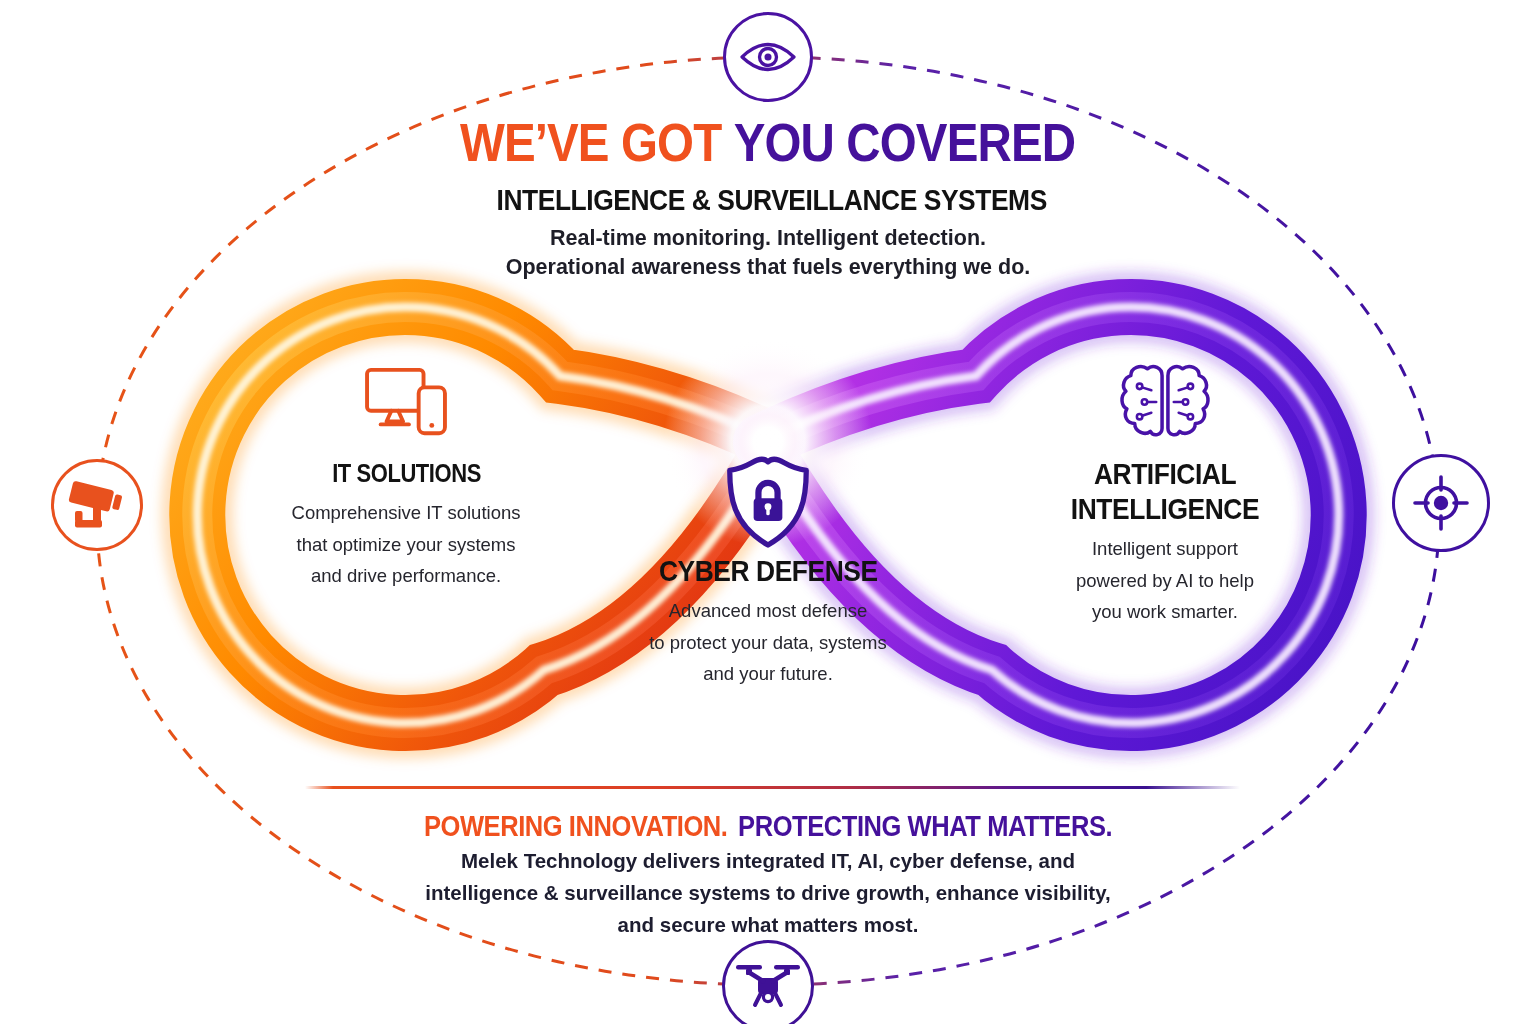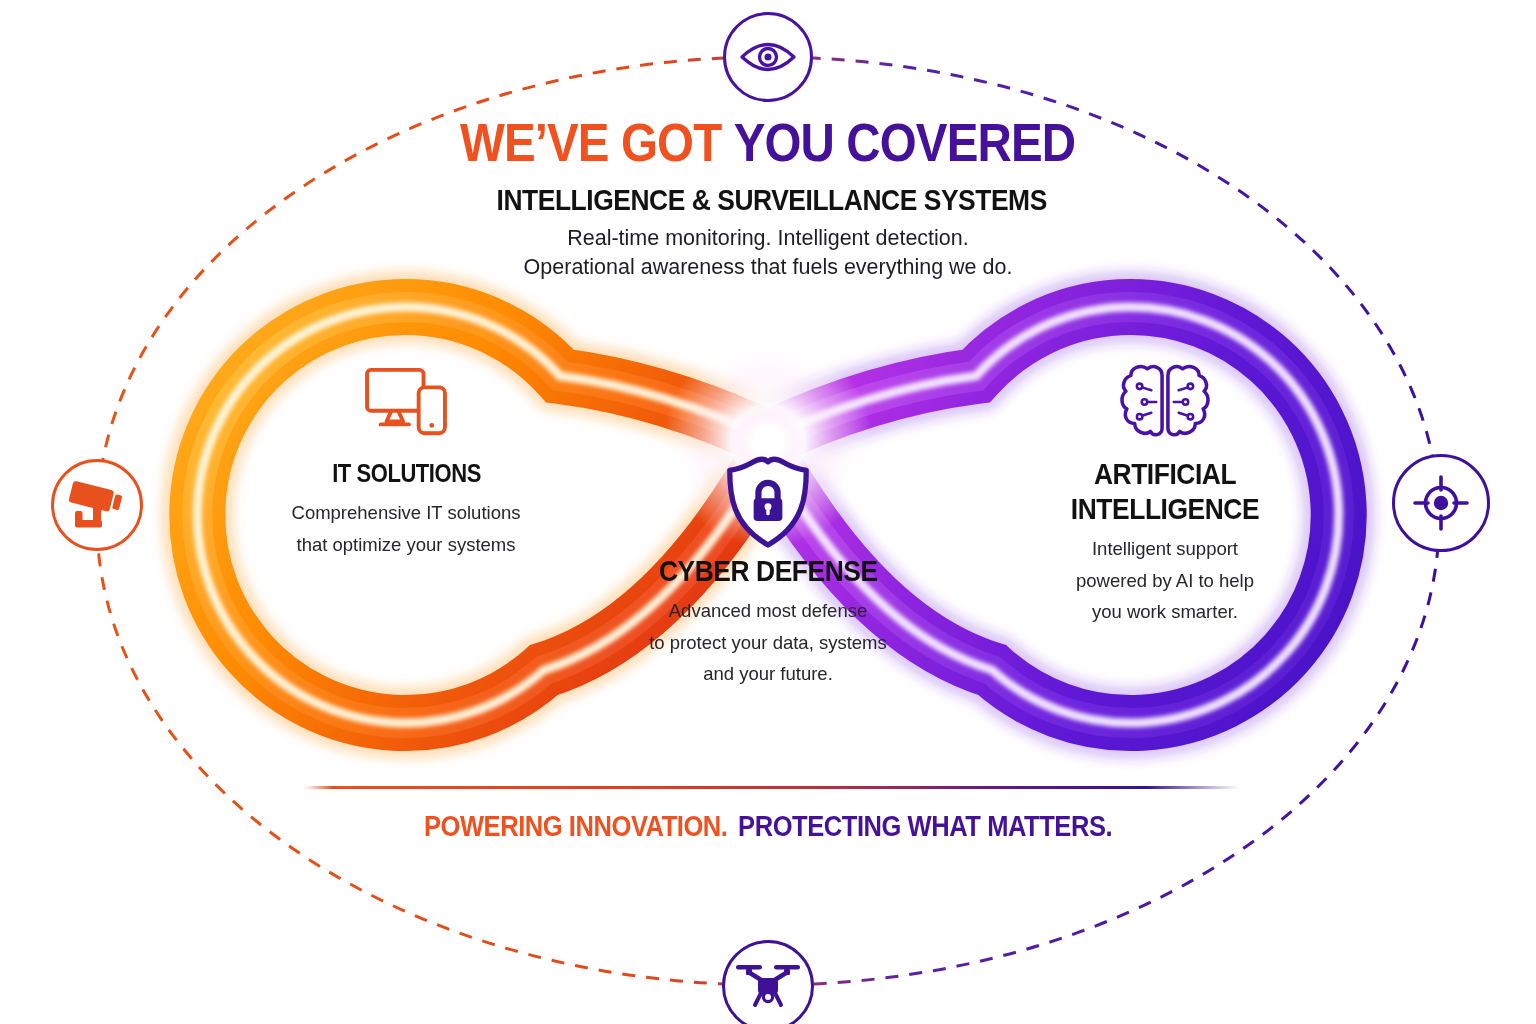--- a/index.html
+++ b/index.html
@@ -4,21 +4,21 @@
 <style>
   * { margin:0; padding:0; box-sizing:border-box; }
   html,body { background:#ffffff; }
   body { font-family:"Liberation Sans", sans-serif; }
   .stage {
     position:relative; width:1536px; height:1024px; margin:0 auto;
     background:#ffffff; overflow:hidden;
   }
   svg.scene { position:absolute; left:0; top:0; width:1536px; height:1024px; }
 
-  .abs-center { position:absolute; left:0; width:100%; text-align:center; }
+  .abs-center { position:absolute; left:0; width:100%; text-align:center;font-weight:bold; }
   .condense { display:inline-block; transform:scaleX(.88); transform-origin:center; white-space:nowrap; }
 
   .main-title { top:114px; font-size:54px; font-weight:bold; letter-spacing:-1px; line-height:56px; }
   .main-title .t-orange { color:#F0511E; margin-right:14px; }
   .main-title .t-purple { color:#45119B; }
 
   .subtitle { top:183px; font-size:30px; font-weight:bold; color:#121212; letter-spacing:-0.5px;padding-left:7px; }
 
   .tagline { top:224px; font-size:21.5px; color:#1e1e28; line-height:29px; }
 
@@ -145,20 +145,21 @@
           <path d="M17 60 H46"></path>
           <rect x="56" y="22" width="27" height="47" rx="6" fill="#ffffff"></rect>
         </g>
         <circle cx="69.5" cy="61" r="2.5" fill="#E8511E"></circle>
       </svg>
     </span>
     <h2><span class="condense">IT SOLUTIONS</span></h2>
     <div class="body">
       <div>Comprehensive IT solutions</div>
       <div>that optimize your systems</div>
+      <div>and drive performance.</div>
     </div>
   </div>
 
   <div class="pillar pillar-cyber">
     <span class="icon-wrap">
       <svg width="88" height="98" viewBox="0 0 92 102">
         <path d="M46 10 C41 5 34 8 29 11 C22 15 13 18 6 19 C6 46 9 76 46 97 C83 76 86 46 86 19 C79 18 70 15 63 11 C58 8 51 5 46 10 Z" fill="#ffffff" stroke="#3A1397" stroke-width="5.5" stroke-linejoin="round"></path>
         <path d="M36 49 v-7 a10 10 0 0 1 20 0 v7" fill="none" stroke="#3A1397" stroke-width="6.5"></path>
         <rect x="31" y="48" width="30" height="24" rx="4" fill="#3A1397"></rect>
         <circle cx="46" cy="57" r="3.6" fill="#ffffff"></circle>
@@ -199,20 +200,25 @@
       <div>powered by AI to help</div>
       <div>you work smarter.</div>
     </div>
   </div>
 
   <div class="divider"></div>
 
   <div class="abs-center footer-heading">
     <span class="condense"><span class="f-orange">POWERING INNOVATION.</span><span class="f-purple">PROTECTING WHAT MATTERS.</span></span>
   </div>
+  <div class="abs-center footer-body">
+    <div>Melek Technology delivers integrated IT, AI, cyber defense, and</div>
+    <div>intelligence &amp; surveillance systems to drive growth, enhance visibility,</div>
+    <div>and secure what matters most.</div>
+  </div>
 
   <div class="orbit-icon orbit-eye">
     <svg width="56" height="36" viewBox="0 0 54 34">
       <g fill="none" stroke="#4A12A2" stroke-width="3.2" stroke-linejoin="round">
         <path d="M2 17 Q27 -7 52 17 Q27 41 2 17 Z"></path>
         <circle cx="27" cy="17" r="8.2"></circle>
       </g>
       <circle cx="27" cy="17" r="3.4" fill="#4A12A2"></circle>
     </svg>
   </div>

